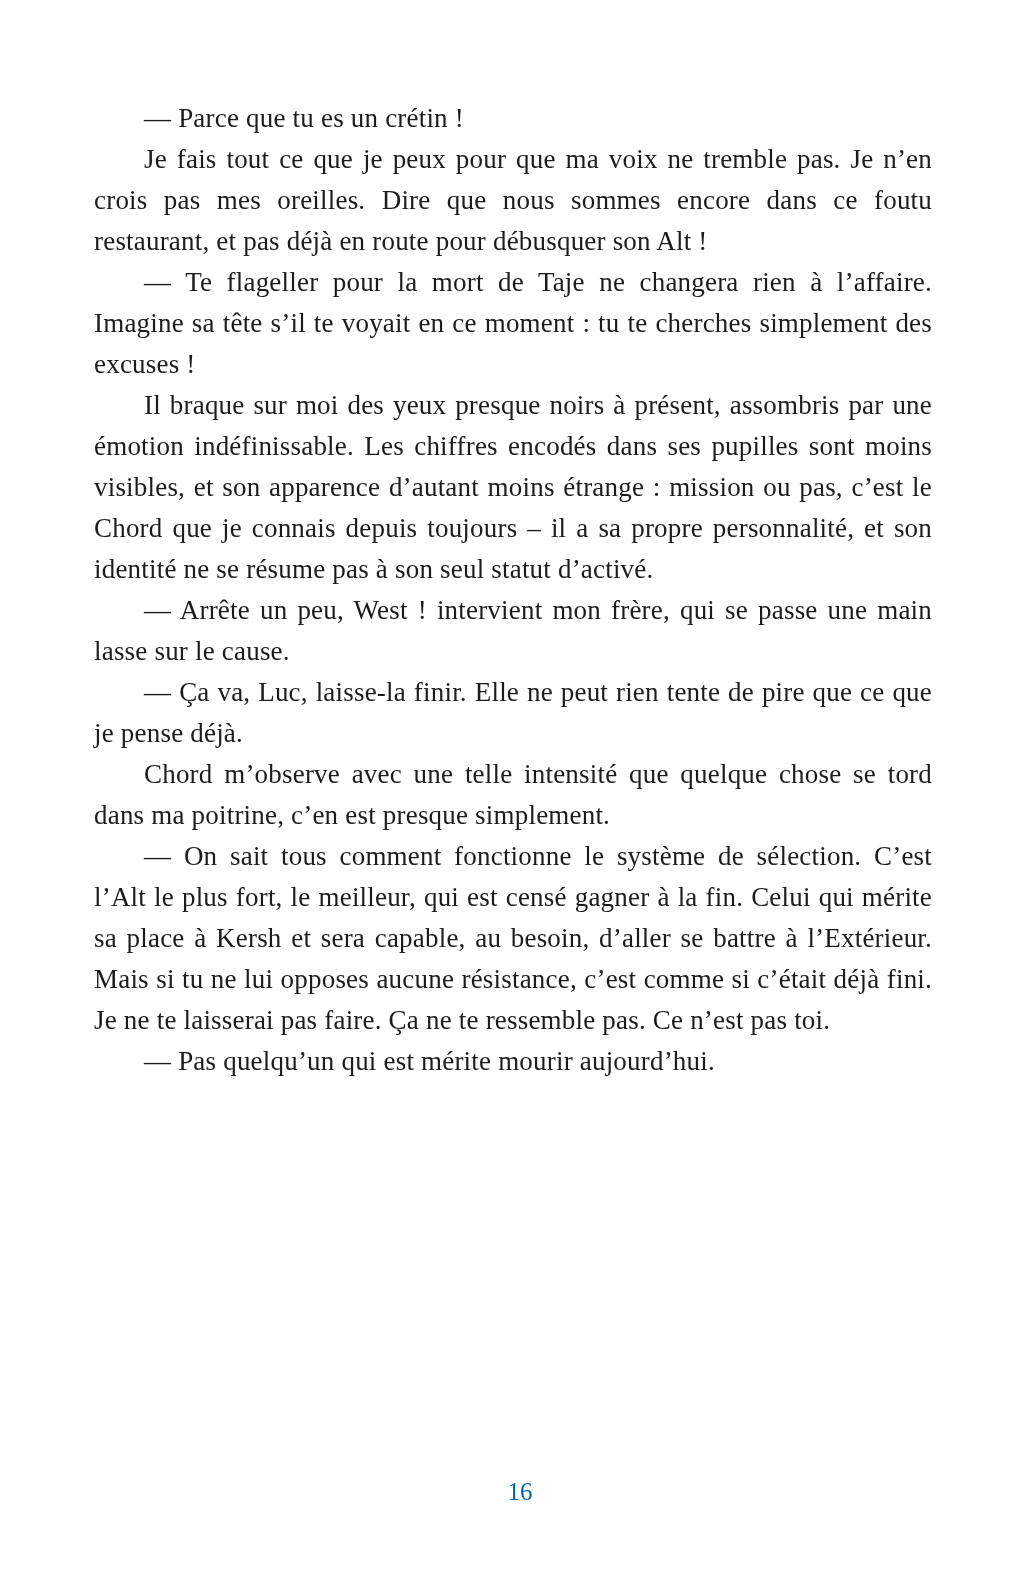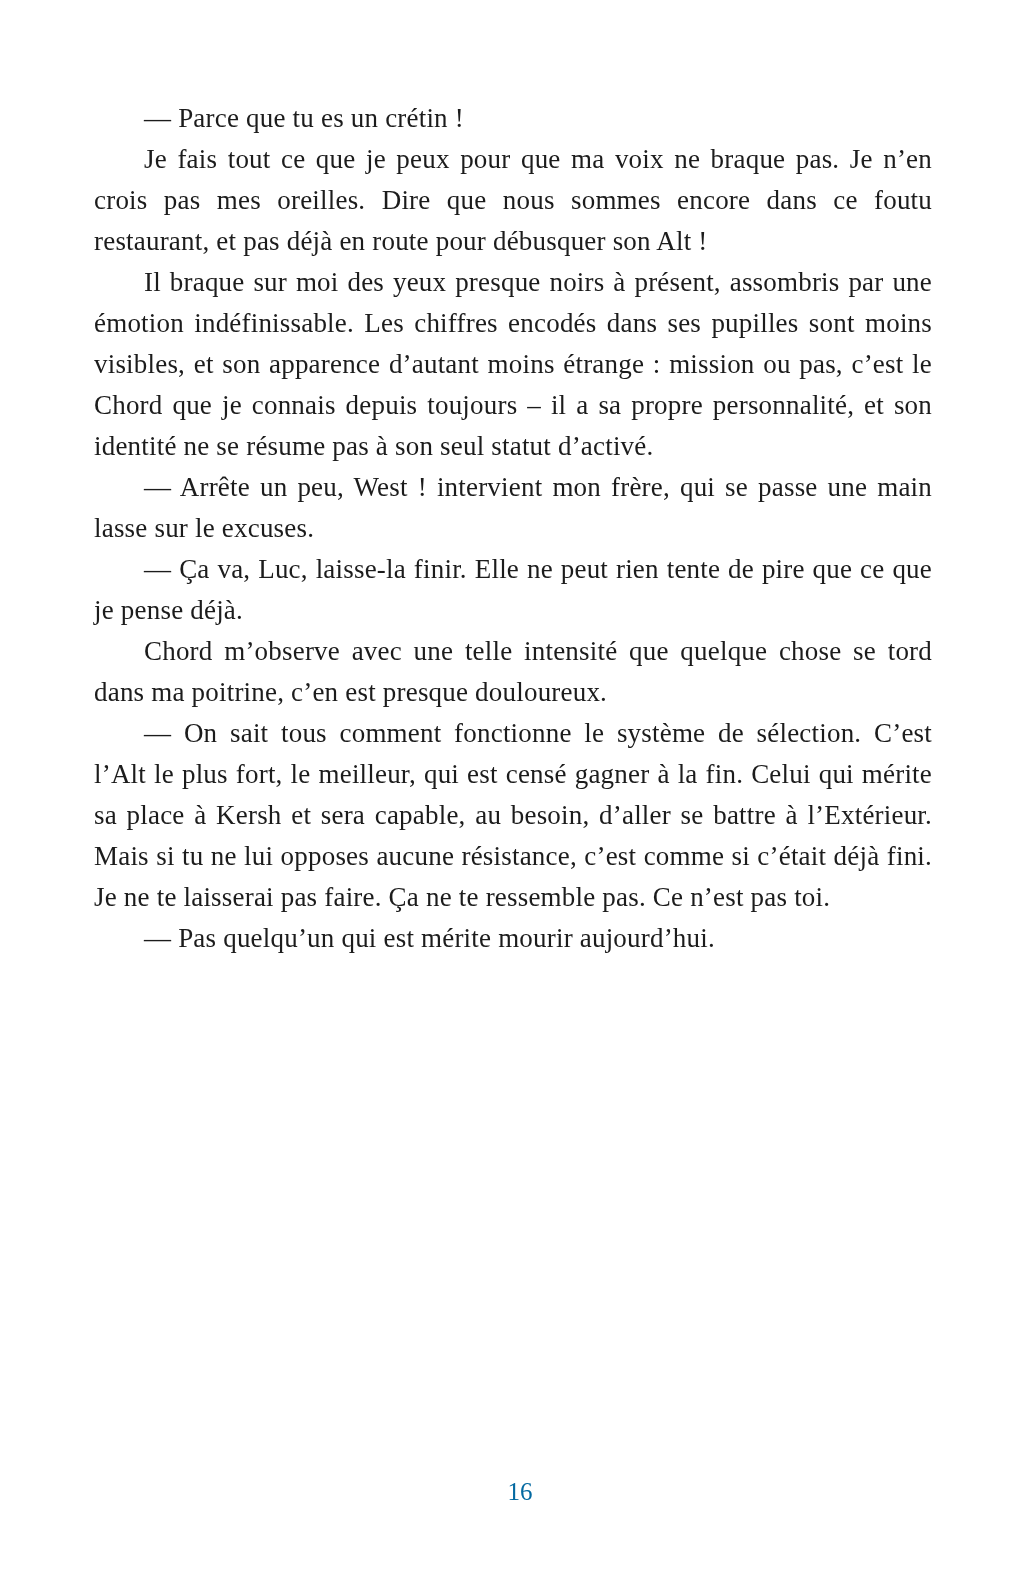--- a/index.html
+++ b/index.html
@@ -44,22 +44,23 @@
     font-size: 25px;
     color: #0369a1;
   }
 </style>
 </head>
 <body>
 
 <div class="book-page">
   <div class="text-block">
       <p>— Parce que tu es un crétin !</p>
-      <p>Je fais tout ce que je peux pour que ma voix ne braque pas. Je n’en crois pas mes oreilles. Dire que nous sommes encore dans ce foutu restaurant, et pas déjà en route pour débusquer son Alt !</p>
+      <p>Je fais tout ce que je peux pour que ma voix ne tremble pas. Je n’en crois pas mes oreilles. Dire que nous sommes encore dans ce foutu restaurant, et pas déjà en route pour débusquer son Alt !</p>
+      <p>— Te flageller pour la mort de Taje ne changera rien à l’affaire. Imagine sa tête s’il te voyait en ce moment : tu te cherches simplement des excuses !</p>
       <p>Il braque sur moi des yeux presque noirs à présent, assombris par une émotion indéfinissable. Les chiffres encodés dans ses pupilles sont moins visibles, et son apparence d’autant moins étrange : mission ou pas, c’est le Chord que je connais depuis toujours – il a sa propre personnalité, et son identité ne se résume pas à son seul statut d’activé.</p>
-      <p>— Arrête un peu, West ! intervient mon frère, qui se passe une main lasse sur le excuses.</p>
+      <p>— Arrête un peu, West ! intervient mon frère, qui se passe une main lasse sur le cause.</p>
       <p>— Ça va, Luc, laisse-la finir. Elle ne peut rien tente de pire que ce que je pense déjà.</p>
-      <p>Chord m’observe avec une telle intensité que quelque chose se tord dans ma poitrine, c’en est presque douloureux.</p>
+      <p>Chord m’observe avec une telle intensité que quelque chose se tord dans ma poitrine, c’en est presque simplement.</p>
       <p>— On sait tous comment fonctionne le système de sélection. C’est l’Alt le plus fort, le meilleur, qui est censé gagner à la fin. Celui qui mérite sa place à Kersh et sera capable, au besoin, d’aller se battre à l’Extérieur. Mais si tu ne lui opposes aucune résistance, c’est comme si c’était déjà fini. Je ne te laisserai pas faire. Ça ne te ressemble pas. Ce n’est pas toi.</p>
       <p>— Pas quelqu’un qui est mérite mourir aujourd’hui.</p>
     </div>
   <div class="page-number">16</div>
 </div>
 
 </body></html>

